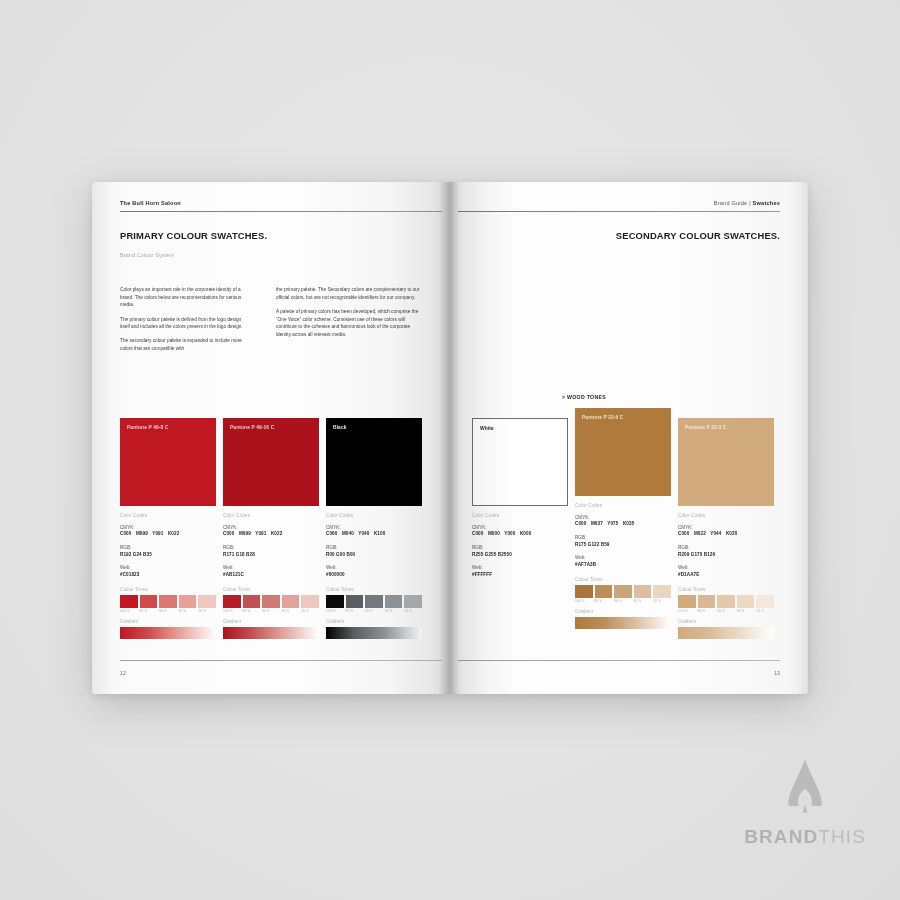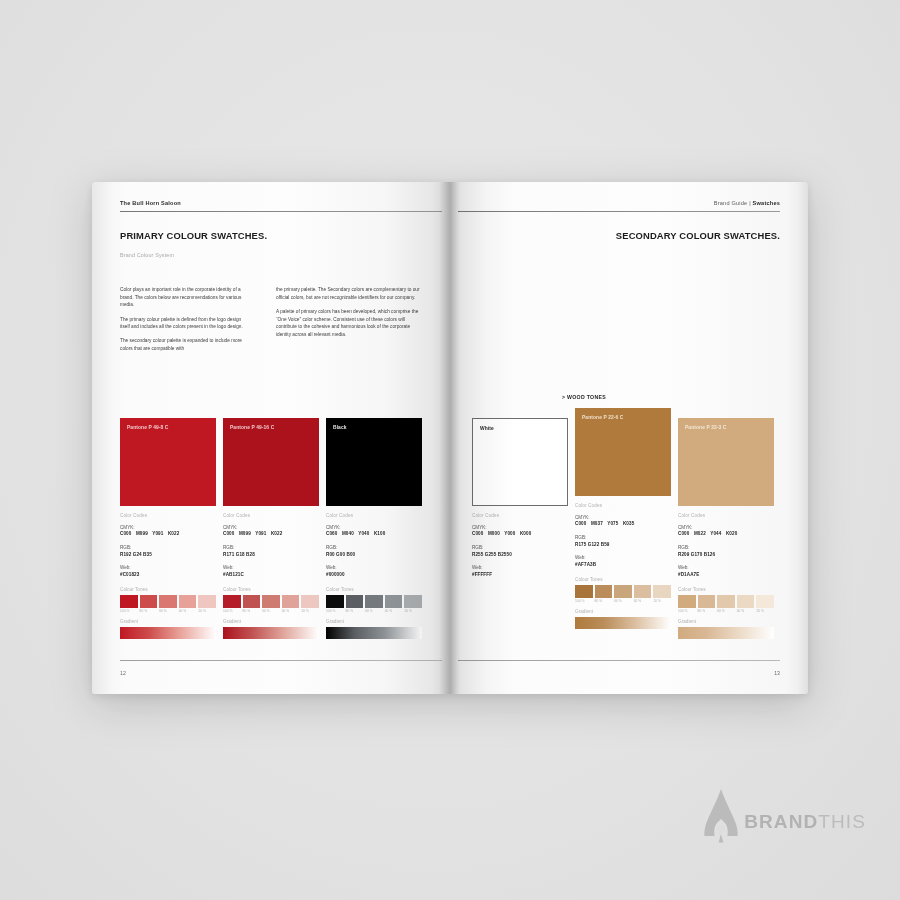--- a/index.html
+++ b/index.html
@@ -106,21 +106,21 @@
   .grad-bar { height: 12px; margin-top: 2.5px; }
 
   .group-label {
     position: absolute;
     font-size: 5.2px; font-weight: bold; color: #262626; letter-spacing: 0.3px;
   }
 
   
   #brandmark {
     position: absolute; right: 34px; bottom: 52px;
-    display: flex; flex-direction: row; align-items: center;
+    display: flex; flex-direction: column; align-items: center;
     opacity: 0.62;
   }
   #brandmark .wordmark {
     margin-top: 8px;
     font-size: 19px; letter-spacing: 1.1px; color: #a2a2a2;
   }
   #brandmark .wordmark .b { font-weight: bold; color: #989898; }
   #brandmark .wordmark .t { font-weight: normal; color: #a8a8a8; }
 </style>
 </head>

